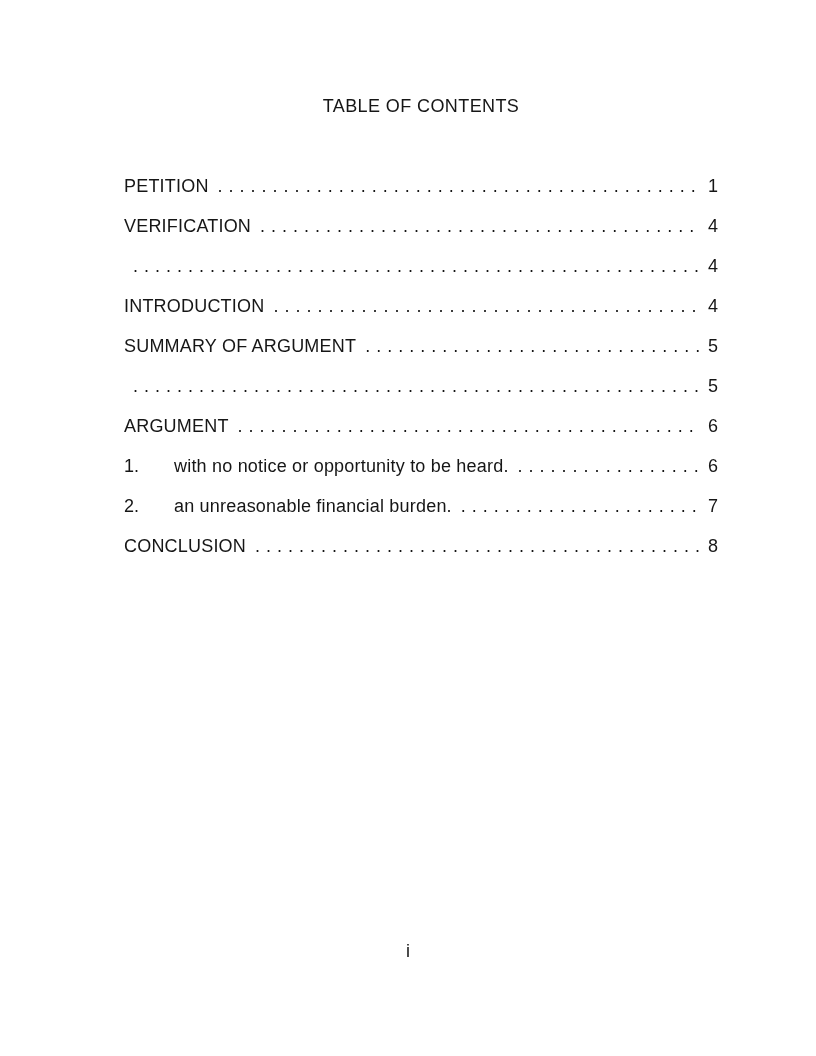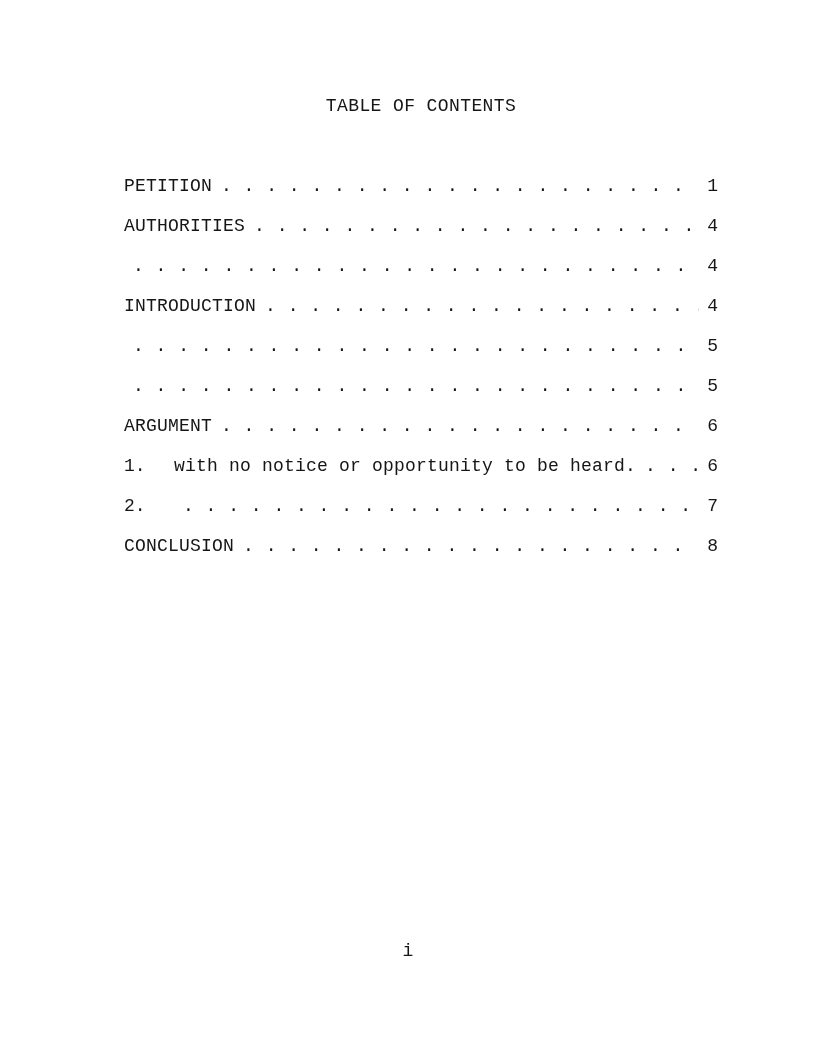--- a/index.html
+++ b/index.html
@@ -6,21 +6,21 @@
     margin: 0;
     padding: 0;
     background: #ffffff;
   }
   .page {
     position: relative;
     width: 816px;
     height: 1056px;
     margin: 0 auto;
     background: #ffffff;
-    font-family: Liberation Mono, monospace;
+    font-family: Liberation Sans, sans-serif;
     font-size: 18px;
     color: #161616;
     overflow: hidden;
   }
   .content {
     position: absolute;
     top: 96px;
     left: 124px;
     right: 98px;
   }
@@ -89,37 +89,38 @@
 
     <div>
 
       <div class="toc-row">
         <span class="toc-label">PETITION</span>
         <span class="dots">. . . . . . . . . . . . . . . . . . . . . . . . . . . . . . . . . . . . . . . . . . . . . . . . . . . . . . . . . . . . . . . . . . . . . . . . . . . . . . . . . . . . . . . . . . . . . . . . . . . . . . . . . . . . . . . . . . . . . . . . </span>
         <span class="toc-page">1</span>
       </div>
 
       <div class="toc-row">
-        <span class="toc-label">AUTHORITIES</span>
+        <span class="toc-label">VERIFICATION</span>
         <span class="dots">. . . . . . . . . . . . . . . . . . . . . . . . . . . . . . . . . . . . . . . . . . . . . . . . . . . . . . . . . . . . . . . . . . . . . . . . . . . . . . . . . . . . . . . . . . . . . . . . . . . . . . . . . . . . . . . . . . . . . . . . </span>
         <span class="toc-page">4</span>
       </div>
 
       <div class="toc-row">
         <span class="dots">. . . . . . . . . . . . . . . . . . . . . . . . . . . . . . . . . . . . . . . . . . . . . . . . . . . . . . . . . . . . . . . . . . . . . . . . . . . . . . . . . . . . . . . . . . . . . . . . . . . . . . . . . . . . . . . . . . . . . . . . </span>
         <span class="toc-page">4</span>
       </div>
 
       <div class="toc-row">
         <span class="toc-label">INTRODUCTION</span>
         <span class="dots">. . . . . . . . . . . . . . . . . . . . . . . . . . . . . . . . . . . . . . . . . . . . . . . . . . . . . . . . . . . . . . . . . . . . . . . . . . . . . . . . . . . . . . . . . . . . . . . . . . . . . . . . . . . . . . . . . . . . . . . . </span>
         <span class="toc-page">4</span>
       </div>
 
       <div class="toc-row">
+        <span class="toc-label">SUMMARY OF ARGUMENT</span>
         <span class="dots">. . . . . . . . . . . . . . . . . . . . . . . . . . . . . . . . . . . . . . . . . . . . . . . . . . . . . . . . . . . . . . . . . . . . . . . . . . . . . . . . . . . . . . . . . . . . . . . . . . . . . . . . . . . . . . . . . . . . . . . . </span>
         <span class="toc-page">5</span>
       </div>
 
       <div class="toc-row">
         <span class="dots">. . . . . . . . . . . . . . . . . . . . . . . . . . . . . . . . . . . . . . . . . . . . . . . . . . . . . . . . . . . . . . . . . . . . . . . . . . . . . . . . . . . . . . . . . . . . . . . . . . . . . . . . . . . . . . . . . . . . . . . . </span>
         <span class="toc-page">5</span>
       </div>
 
       <div class="toc-row">
@@ -136,20 +137,21 @@
             <span class="dots">. . . . . . . . . . . . . . . . . . . . . . . . . . . . . . . . . . . . . . . . . . . . . . . . . . . . . . . . . . . . . . . . . . . . . . . . . . . . . . . . . . . . . . . . . . . . . . . . . . . . . . . . . . . . . . . . . . . . . . . . </span>
             <span class="toc-page">6</span>
           </div>
         </div>
       </div>
 
       <div class="toc-sub">
         <span class="toc-num">2.</span>
         <div class="toc-sub-body">
           <div class="toc-sub-line2">
+            <span class="toc-label">an unreasonable financial burden.</span>
             <span class="dots">. . . . . . . . . . . . . . . . . . . . . . . . . . . . . . . . . . . . . . . . . . . . . . . . . . . . . . . . . . . . . . . . . . . . . . . . . . . . . . . . . . . . . . . . . . . . . . . . . . . . . . . . . . . . . . . . . . . . . . . . </span>
             <span class="toc-page">7</span>
           </div>
         </div>
       </div>
 
       <div class="toc-row">
         <span class="toc-label">CONCLUSION</span>
         <span class="dots">. . . . . . . . . . . . . . . . . . . . . . . . . . . . . . . . . . . . . . . . . . . . . . . . . . . . . . . . . . . . . . . . . . . . . . . . . . . . . . . . . . . . . . . . . . . . . . . . . . . . . . . . . . . . . . . . . . . . . . . . </span>
         <span class="toc-page">8</span>

